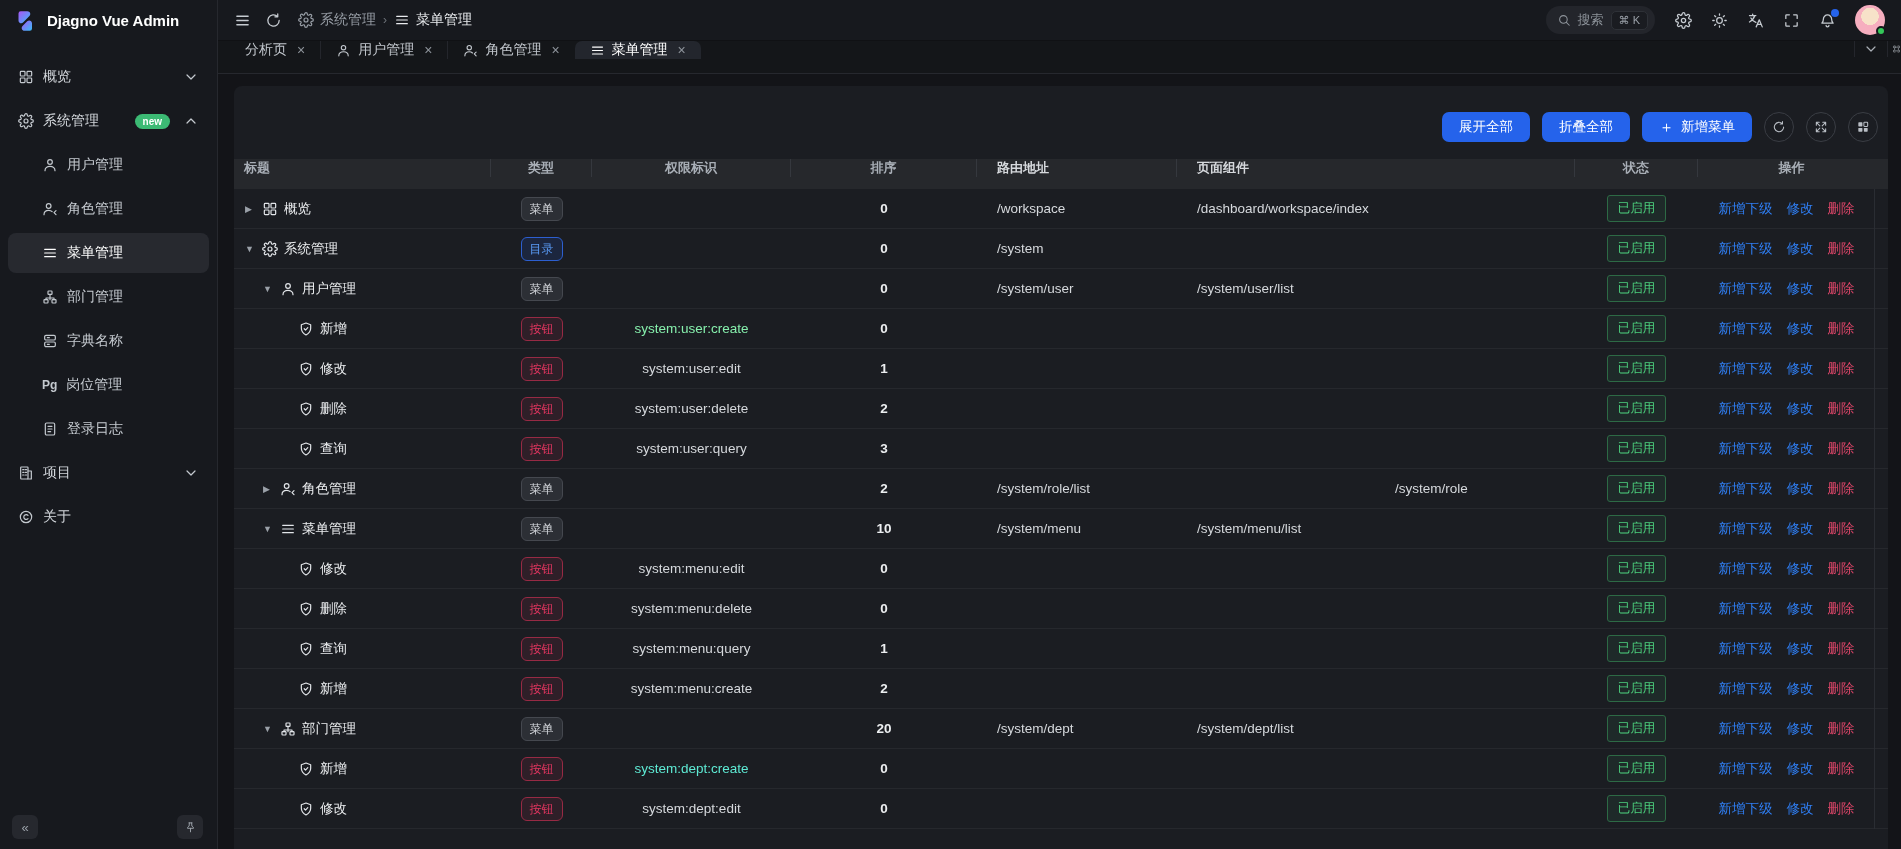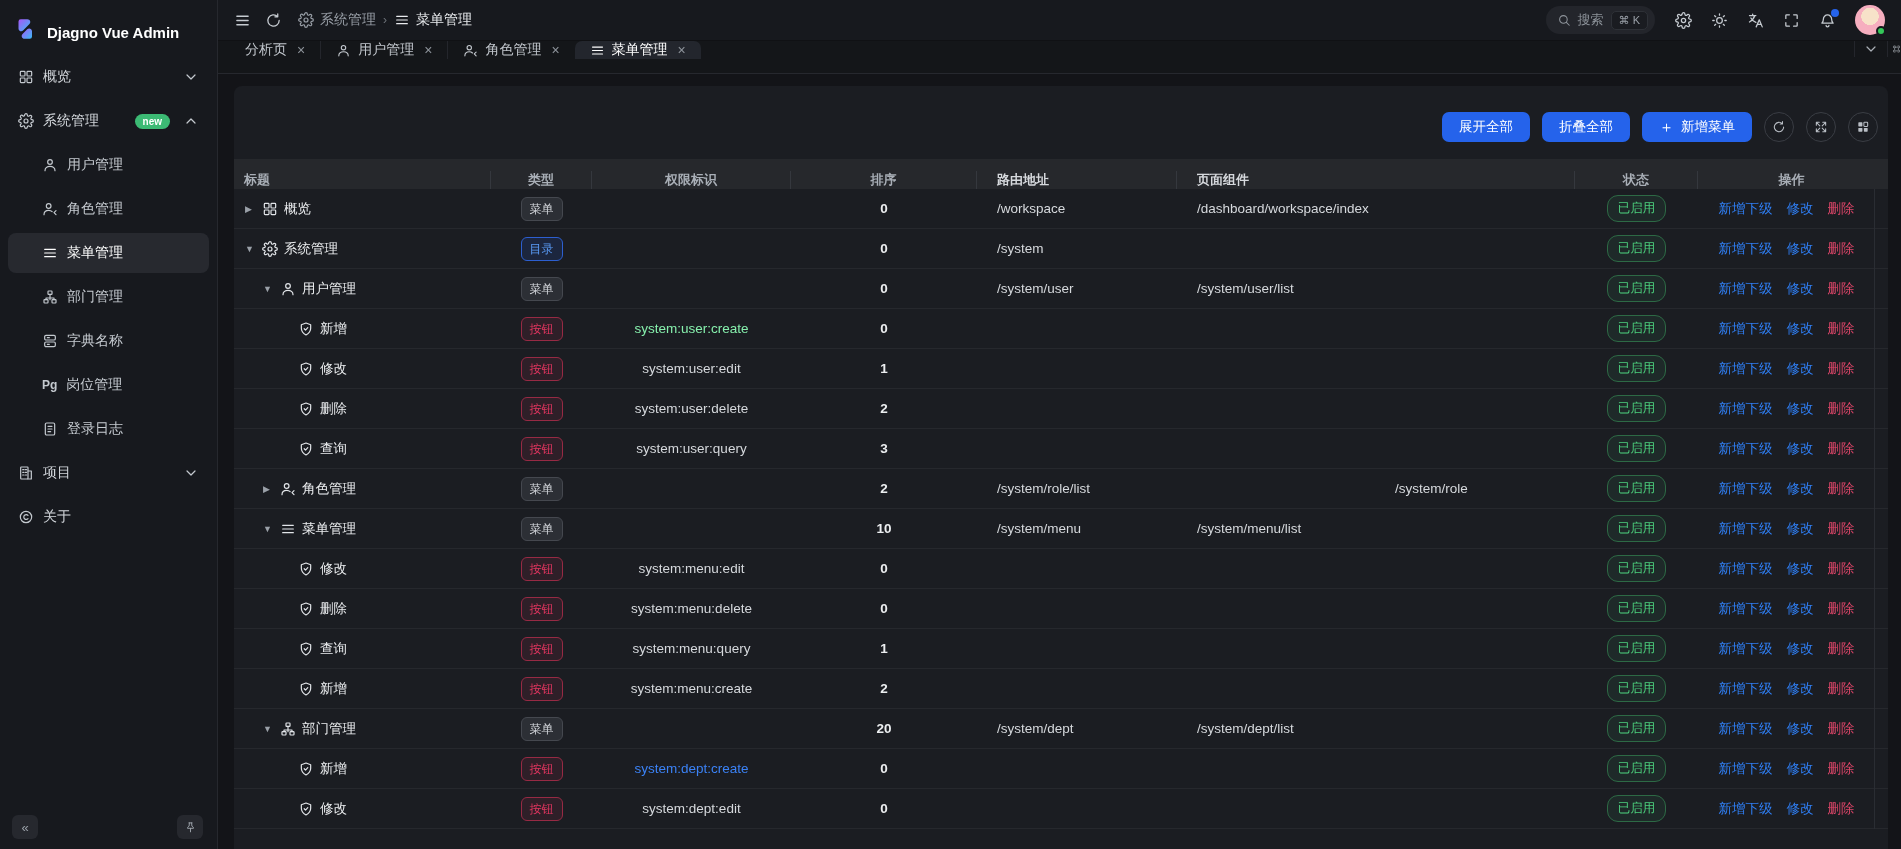--- a/index.html
+++ b/index.html
@@ -2,21 +2,21 @@
 <html><head>
 <meta charset="utf-8">
 <style>
   html,body{margin:0;padding:0;width:1901px;height:849px;overflow:hidden;background:#131418;
     font-family:"Liberation Sans","DejaVu Sans",sans-serif;-webkit-font-smoothing:antialiased;}
   *{box-sizing:border-box;}
   .app{display:flex;width:1901px;height:849px;}
 
   
   .sidebar{width:218px;background:#17191e;border-right:1px solid #26282e;display:flex;flex-direction:column;position:relative;flex:none;}
-  .logo-row{height:41px;display:flex;align-items:flex-end;gap:9px;padding:0 14px;flex:none;}
+  .logo-row{height:41px;display:flex;align-items:center;gap:9px;padding:0 14px;flex:none;}
   .logo-text{color:#fff;font-weight:bold;font-size:15px;white-space:nowrap;}
   .s-menu{flex:1;padding:16px 8px 0 8px;overflow:hidden;}
   .s-item{height:40px;margin-bottom:4px;border-radius:8px;display:flex;align-items:center;gap:9px;padding:0 10px;
     color:#d3d7dc;font-size:14px;cursor:pointer;}
   .s-item .ic{color:#c4c9cf;}
   .s-item.child{padding-left:34px;color:#c6cbd1;}
   .s-item.active{background:#27292f;color:#fff;}
   .s-item.active .ic{color:#fff;}
   .s-chev{margin-left:auto;color:#8e949b;font-size:13px;}
   .s-badge{margin-left:auto;background:#3cba74;color:#fff;font-size:10px;padding:2px 8px;border-radius:9px;font-weight:bold;}
@@ -62,21 +62,21 @@
   .content{flex:1;padding:12px 13px 0 16px;overflow:hidden;background:#131418;}
   .card{background:#1b1d22;border-radius:8px;height:120%;padding-top:26px;position:relative;overflow:hidden;}
   .toolbar{display:flex;justify-content:flex-end;align-items:center;gap:12px;padding:0 10px 0 14px;margin-bottom:17px;}
   .btn-blue{height:30px;padding:0 17px;background:#2563eb;color:#fff;border:none;border-radius:7px;
     font-size:13.5px;font-weight:500;cursor:pointer;display:inline-flex;align-items:center;gap:7px;font-family:inherit;}
   .btn-plus{font-size:15px;font-weight:400;}
   .icon-circle{width:30px;height:30px;border-radius:50%;border:1px solid #3a3d44;color:#b9bec5;background:transparent;
     display:inline-flex;align-items:center;justify-content:center;cursor:pointer;font-size:14px;}
 
   
-  .thead{display:flex;height:30px;background:#26282c;align-items:flex-end;color:#a9afb7;font-size:13px;font-weight:bold;margin-top:13px;}
+  .thead{display:flex;height:30px;background:#26282c;align-items:flex-start;color:#a9afb7;font-size:13px;font-weight:bold;margin-top:13px;}
   .th{display:flex;align-items:center;border-right:1px solid #35383e;padding:0 10px;}
   .th:last-child{border-right:none;}
   .th.ac{justify-content:center;}
   .th.pad20{padding-left:20px;}
   .c-title{width:257px;flex:none;}
   .c-type{width:101px;flex:none;}
   .c-perm{width:199px;flex:none;}
   .c-sort{width:186px;flex:none;}
   .c-route{width:200px;flex:none;}
   .c-comp{width:398px;flex:none;}
@@ -90,21 +90,21 @@
   .td.pad20{padding-left:20px;}
   .c-route,.c-comp{color:#d6d9dd;}
   .arrow{width:15px;flex:none;color:#9aa0a8;font-size:9px;cursor:pointer;display:inline-flex;}
   .row-ic{color:#e2e5e9;margin:0 6px 0 2px;}
   .t-title{color:#eceef0;font-weight:500;white-space:nowrap;}
   .sortv{color:#eceef0;font-weight:bold;}
   .badge{display:inline-block;padding:2px 8px;border-radius:6px;font-size:12px;line-height:1.5;white-space:nowrap;}
   .badge-menu{background:#2c2f35;border:1px solid #45484f;color:#d5d8dd;}
   .badge-dir{background:rgba(37,99,235,.14);border:1px solid #2d5fd0;color:#5a9cf8;}
   .badge-btn{background:rgba(224,53,95,.10);border:1px solid #972a44;color:#e0355f;}
-  .badge-status{background:rgba(76,208,125,.08);border:1px solid #2d6a45;color:#4cd07d;padding:3px 10px;border-radius:11px;font-size:12.5px;}
+  .badge-status{background:rgba(76,208,125,.08);border:1px solid #2d6a45;color:#4cd07d;padding:3px 10px;border-radius:3px;font-size:12.5px;}
   .acts{gap:14px;}
   .lnk{color:#2f7ff6;cursor:pointer;white-space:nowrap;}
   .lnk.danger{color:#e0466a;}
   .ic{display:inline-flex;line-height:1;font-size:16px;}
   .ic svg{width:1em;height:1em;display:block;}
   .ic-pg{font-size:12px;font-weight:bold;font-family:"Liberation Sans",sans-serif;}
 </style>
 </head>
 <body>
 
@@ -883,21 +883,21 @@
                     <path d="M12 3l7 2.6V11c0 4.4-2.9 7.8-7 10-4.1-2.2-7-5.6-7-10V5.6z"></path>
                     <path d="M9.3 11.6l2 2 3.4-3.6"></path>
                   </svg>
                 </span>
       <span class="t-title">新增</span>
     </div>
     <div class="td c-type ac">
                 <span class="badge badge-btn">按钮</span>
               </div>
     <div class="td c-perm ac">
-                <span style="color:#3b82f6">system:dept:create</span>
+                <span style="color:#5eead4">system:dept:create</span>
               </div>
     <div class="td c-sort ac">
                 <span class="sortv">0</span>
               </div>
     <div class="td c-route pad20"></div>
     <div class="td c-comp pad20"></div>
     <div class="td c-status ac">
                 <span class="badge badge-status">已启用</span>
               </div>
     <div class="td c-actions ac acts">

